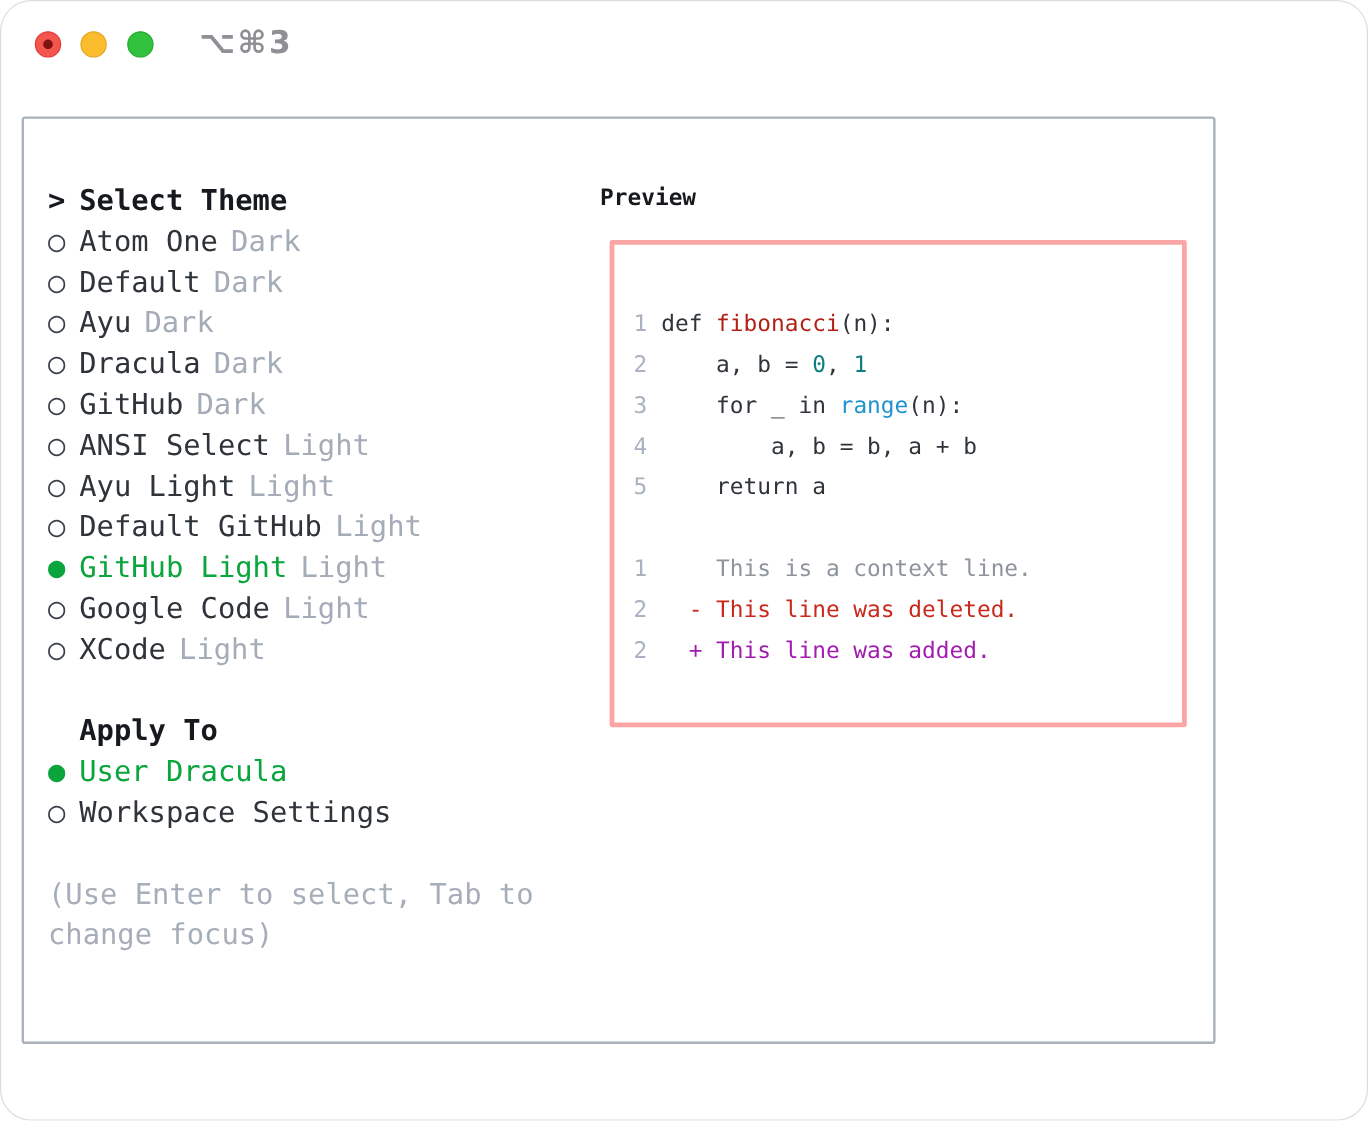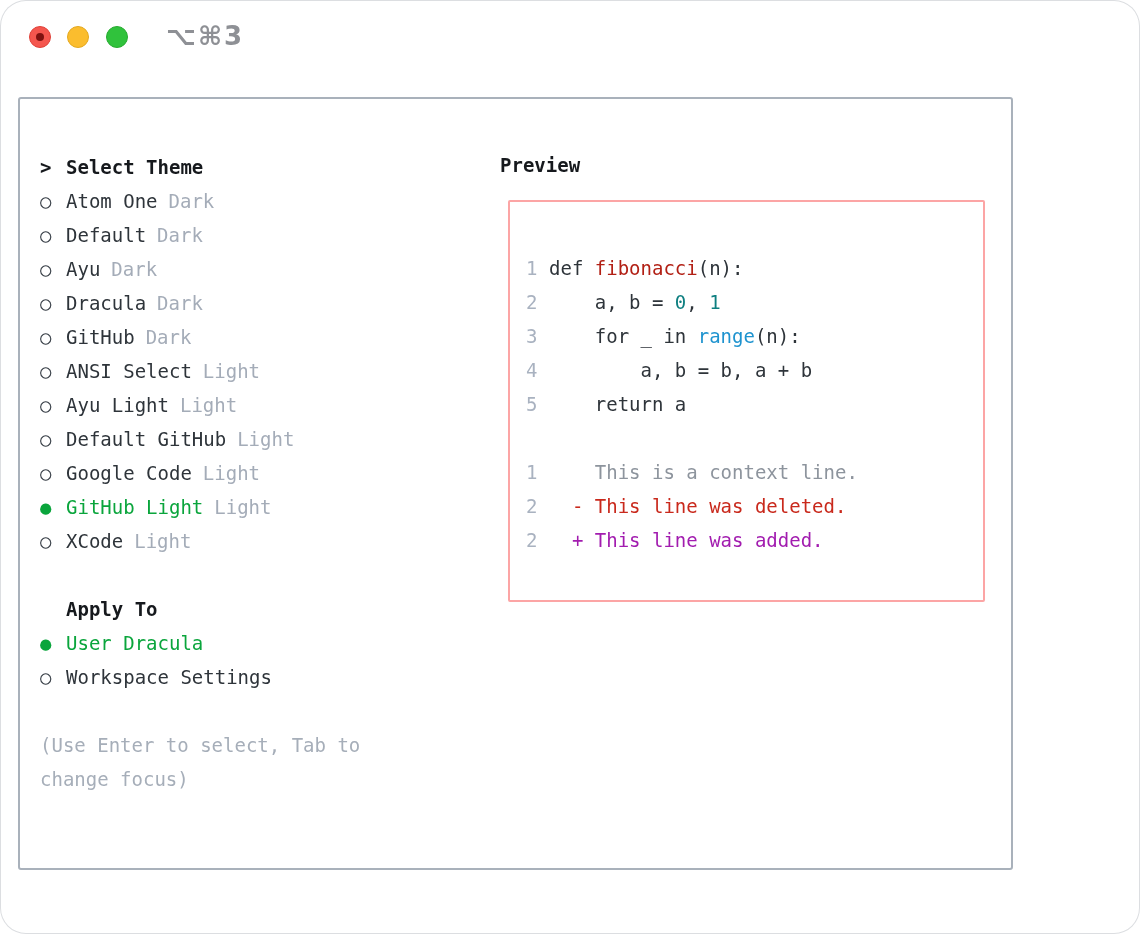--- a/index.html
+++ b/index.html
@@ -26,21 +26,21 @@
   
   .panel{
     position:absolute;left:18px;top:97px;
     width:991px;height:769px;
     border:2px solid #a9b1bb;border-radius:3px;
     background:#ffffff;
   }
   
   .left-col{
     position:absolute;left:20px;top:51px; 
-    font-size:19px;line-height:34px;color:#2e343a;
+    font-size:24px;line-height:34px;color:#2e343a;
   }
   .row{height:34px;}
   .hdr{font-weight:bold;color:#16191d;}
   .cursor{display:inline-block;width:26px;font-weight:bold;color:#16191d;}
   .marker{display:inline-block;width:26px;color:#3a4149;}
   .marker.sel{color:#0aa53c;}
   .theme-name{color:#2e343a;}
   .theme-name.sel{color:#0aa53c;}
   .badge{color:#a4acb8;margin-left:11px;}
   .indent{padding-left:26px;}
@@ -48,21 +48,21 @@
   .help{color:#a6aeb9;}
   .help div{height:34px;}
   
   .preview-header{
     position:absolute;left:500px;top:148px;
     font-size:19px;line-height:34px;font-weight:bold;color:#16191d;text-align:right;
   }
   .preview-box{
     position:absolute;left:508px;top:200px;
     width:473px;height:398px;
-    border:2px solid #fca5a5;border-radius:2px;
+    border:4px solid #fca5a5;border-radius:2px;
     background:#ffffff;
   }
   .code{
     position:absolute;left:16px;top:49px;
     font-size:19px;line-height:34px;white-space:pre;
   }
   .code-line{height:34px;}
   .lnum{display:inline-block;width:23px;color:#a9b2c0;}
   .tok-fg{color:#2e343a;}
   .tok-func{color:#b22015;}
@@ -93,22 +93,22 @@
 
       <div id="theme-list">
           <div class="row"><span class="marker">○</span><span class="theme-name">Atom One</span><span class="badge">Dark</span></div>
           <div class="row"><span class="marker">○</span><span class="theme-name">Default</span><span class="badge">Dark</span></div>
           <div class="row"><span class="marker">○</span><span class="theme-name">Ayu</span><span class="badge">Dark</span></div>
           <div class="row"><span class="marker">○</span><span class="theme-name">Dracula</span><span class="badge">Dark</span></div>
           <div class="row"><span class="marker">○</span><span class="theme-name">GitHub</span><span class="badge">Dark</span></div>
           <div class="row"><span class="marker">○</span><span class="theme-name">ANSI Select</span><span class="badge">Light</span></div>
           <div class="row"><span class="marker">○</span><span class="theme-name">Ayu Light</span><span class="badge">Light</span></div>
           <div class="row"><span class="marker">○</span><span class="theme-name">Default GitHub</span><span class="badge">Light</span></div>
+          <div class="row"><span class="marker sel">●</span><span class="theme-name sel">GitHub Light</span><span class="badge">Light</span></div>
           <div class="row"><span class="marker">○</span><span class="theme-name">Google Code</span><span class="badge">Light</span></div>
-          <div class="row"><span class="marker sel">●</span><span class="theme-name sel">GitHub Light</span><span class="badge">Light</span></div>
           <div class="row"><span class="marker">○</span><span class="theme-name">XCode</span><span class="badge">Light</span></div>
         </div>
 
       <div class="spacer"></div>
 
       <div class="row indent">
         <span class="hdr">Apply To</span>
       </div>
 
       <div id="apply-list">

